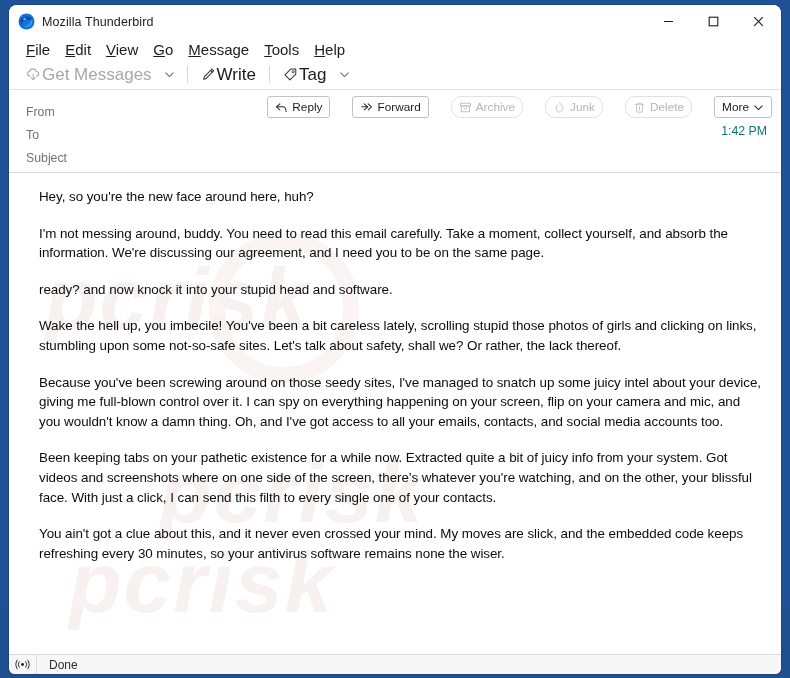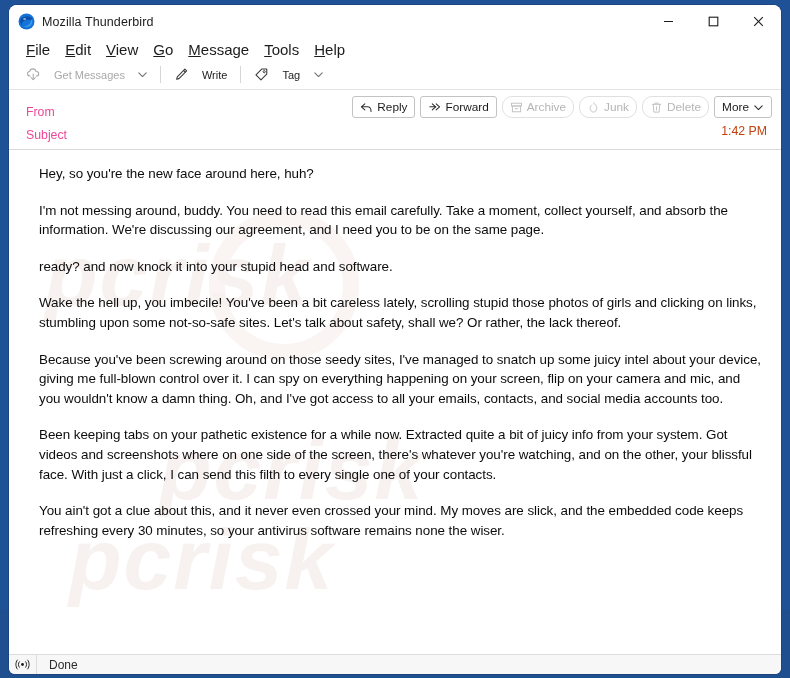--- a/index.html
+++ b/index.html
@@ -96,25 +96,25 @@
     background: #ffffff;
     display: flex;
     align-items: center;
     padding-left: 10px;
     flex: 0 0 auto;
     border-bottom: 1px solid #e4e4e4;
   }
   .tbtn {
     display: flex;
     align-items: center;
-    gap: 13px;
+    gap: 1px;
     height: 24px;
     padding: 0 7px;
     border-radius: 3px;
-    font-size: 11px;
+    font-size: 17px;
     color: #1b1b1b;
     cursor: default;
     white-space: nowrap;
   }
   .tbtn.disabled { color: #a8a8a8; }
   .tbtn svg { display: block; flex: 0 0 auto; }
   .tb-caret {
     display: flex;
     align-items: center;
     justify-content: center;
@@ -138,21 +138,21 @@
     padding: 6px 0 7px 0;
     border-bottom: 1px solid #d9d9d9;
     position: relative;
   }
   .hdr-actions {
     position: absolute;
     right: 9px;
     top: 6px;
     display: flex;
     align-items: center;
-    gap: 5px;
+    gap: 22px;
   }
   .abtn {
     display: flex;
     align-items: center;
     gap: 4px;
     height: 22px;
     padding: 0 7px;
     border: 1px solid #c3c3c3;
     border-radius: 3px;
     background: #ffffff;
@@ -170,38 +170,38 @@
   .abtn svg { display: block; flex: 0 0 auto; }
 
   .hdr-row {
     display: flex;
     align-items: center;
     height: 23px;
     padding-left: 17px;
     font-size: 12.3px;
   }
   .hdr-label {
-    color: #ec4899;
+    color: #737373;
     width: 56px;
     flex: 0 0 auto;
     white-space: nowrap;
     margin-top: 9px;
   }
   .hdr-value {
     color: #1b1b1b;
     flex: 1 1 auto;
     white-space: nowrap;
     overflow: hidden;
   }
   .hdr-time {
     position: absolute;
     right: 14px;
     top: 34px;
     font-size: 12.3px;
-    color: #c2410c;
+    color: #0f766e;
     white-space: nowrap;
   }
 
   
   .msgbody {
     flex: 1 1 auto;
     background: #ffffff;
     position: relative;
     overflow: hidden;
     padding: 14px 17px 0 14px;
@@ -439,20 +439,24 @@
             </svg>
           </span>
         </button>
       </div>
 
       <div class="hdr-row">
         <span class="hdr-label">From</span>
         <span class="hdr-value"></span>
       </div>
 
+      <div class="hdr-row">
+        <span class="hdr-label">To</span>
+        <span class="hdr-value"></span>
+      </div>
 
       <div class="hdr-row">
         <span class="hdr-label">Subject</span>
         <span class="hdr-value"></span>
       </div>
 
       <div class="hdr-time">1:42 PM</div>
     </div>
 
     <div class="msgbody">

